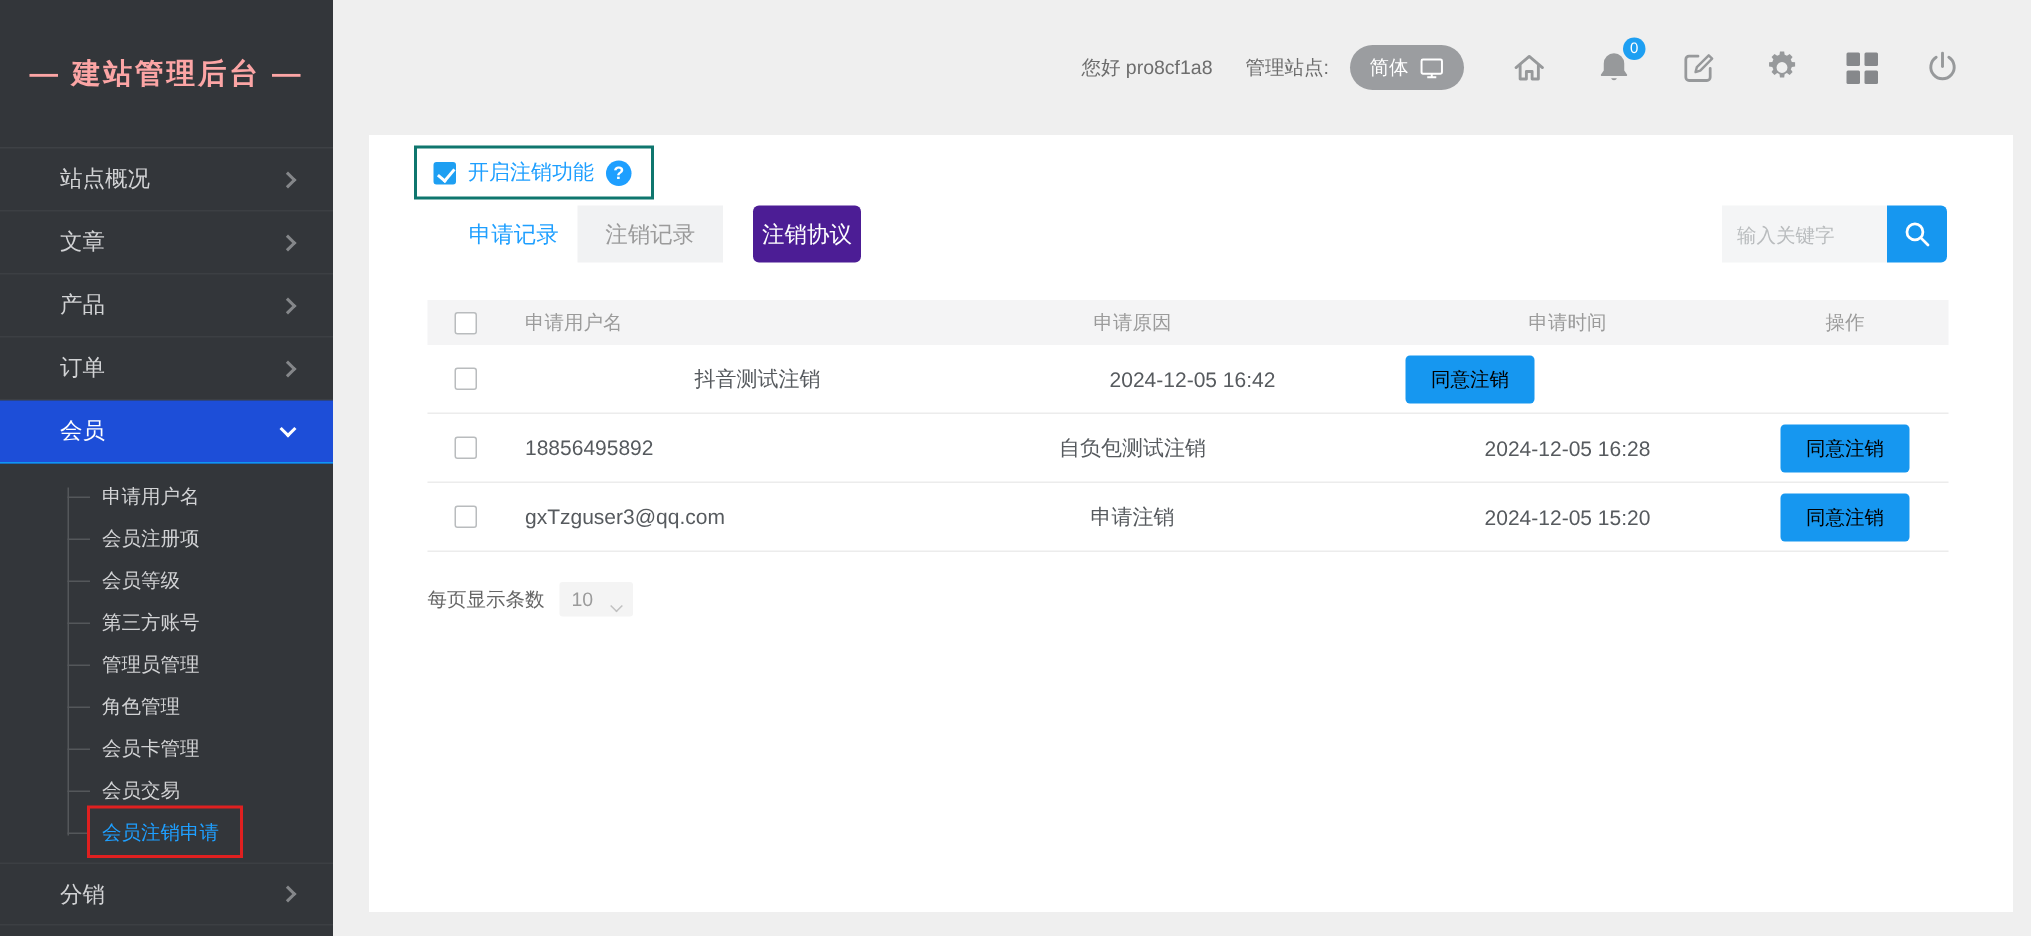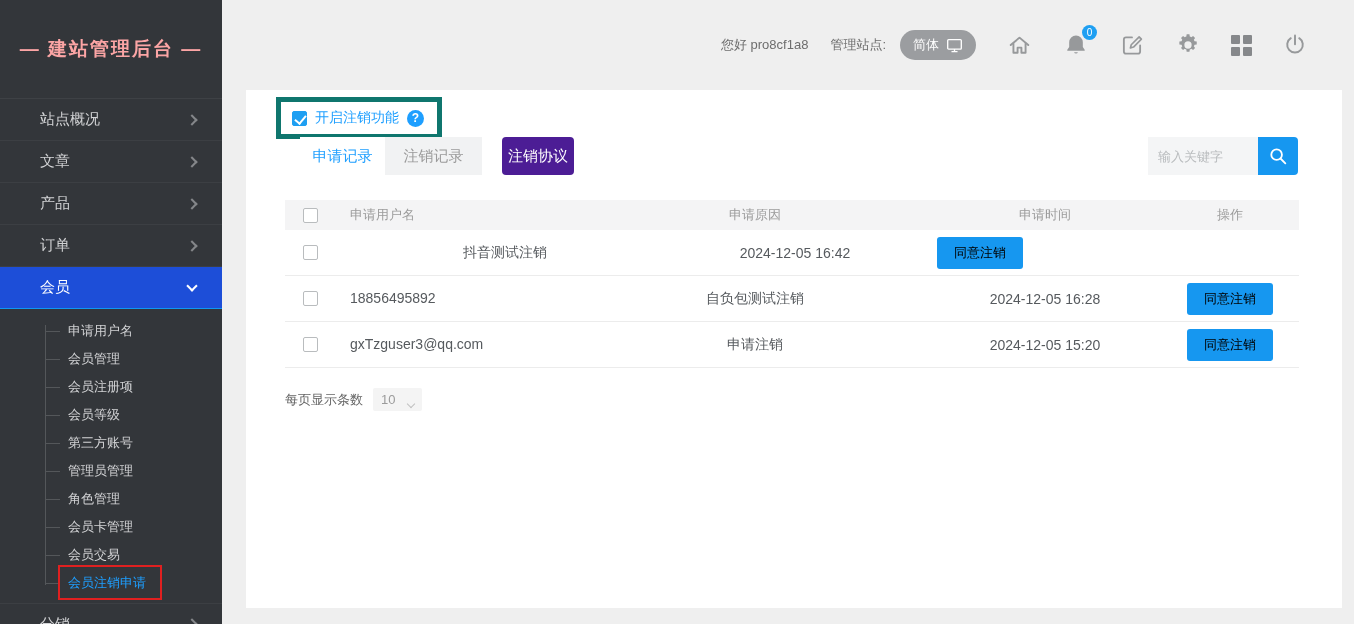--- a/index.html
+++ b/index.html
@@ -38,21 +38,21 @@
   .lang-pill { display:flex; align-items:center; gap:7px; background:#9b9da0; border:none;
     border-radius:15px; padding:6px 13px; color:#fff; font-size:13px; cursor:pointer; margin-right:30px; }
   .icon-btn { background:none; border:none; cursor:pointer; margin-left:30px; position:relative; display:flex; align-items:center; }
   .badge { position:absolute; top:-7px; right:-8px; min-width:15px; height:15px; border-radius:50%;
     background:#1e9ff2; color:#fff; font-size:10px; line-height:15px; text-align:center; }
   .grid-icon { display:grid; grid-template-columns:9px 9px; grid-template-rows:9px 9px; gap:3px; }
   .grid-icon span { background:#86888b; border-radius:1px; }
   
   .card { position:absolute; left:246px; top:90px; width:1096px; height:518px; background:#ffffff; z-index:1; }
   .annot-enable { position:absolute; left:30px; top:7px; display:inline-flex; align-items:center; gap:8px;
-    border:5px solid #0f766e; padding:7px 13px 7px 11px; }
+    border:2px solid #0f766e; padding:7px 13px 7px 11px; }
   .cb { width:15px; height:15px; border:1px solid #b9bcbe; border-radius:2px; background:#fff; cursor:pointer; flex:0 0 auto; }
   .cb.checked { background:#1e9ff2; border-color:#1e9ff2; position:relative; }
   .cb.checked::after { content:""; position:absolute; left:4px; top:1px; width:5px; height:9px;
     border-right:2px solid #fff; border-bottom:2px solid #fff; transform:rotate(40deg); }
   .enable-label { color:#1e9fff; font-size:14px; }
   .q-icon { width:17px; height:17px; border-radius:50%; background:#1e9fff; color:#fff; font-size:12px;
     font-weight:bold; display:flex; align-items:center; justify-content:center; cursor:pointer; }
   .tabs { position:absolute; left:54px; top:47px; height:38px; display:flex; }
   .tab { height:38px; display:flex; align-items:center; justify-content:center; font-size:15px; cursor:pointer; border:none; }
   .tab1 { width:85px; background:#ffffff; color:#1e9fff; }
@@ -113,21 +113,20 @@
   </div>
   <div class="menu-item active">
     <span>会员</span>
     <span class="spacer"></span>
       <span class="chev-d"></span>
   </div>
 
   <div class="submenu">
     <div class="tree-line"></div>
     <div class="submenu-item">申请用户名</div>
-    <div class="submenu-item">会员管理</div>
     <div class="submenu-item">会员注册项</div>
     <div class="submenu-item">会员等级</div>
     <div class="submenu-item">第三方账号</div>
     <div class="submenu-item">管理员管理</div>
     <div class="submenu-item">角色管理</div>
     <div class="submenu-item">会员卡管理</div>
     <div class="submenu-item">会员交易</div>
     <div class="submenu-item active">
       <span>会员注销申请</span>
       <span class="annot-side"></span>

